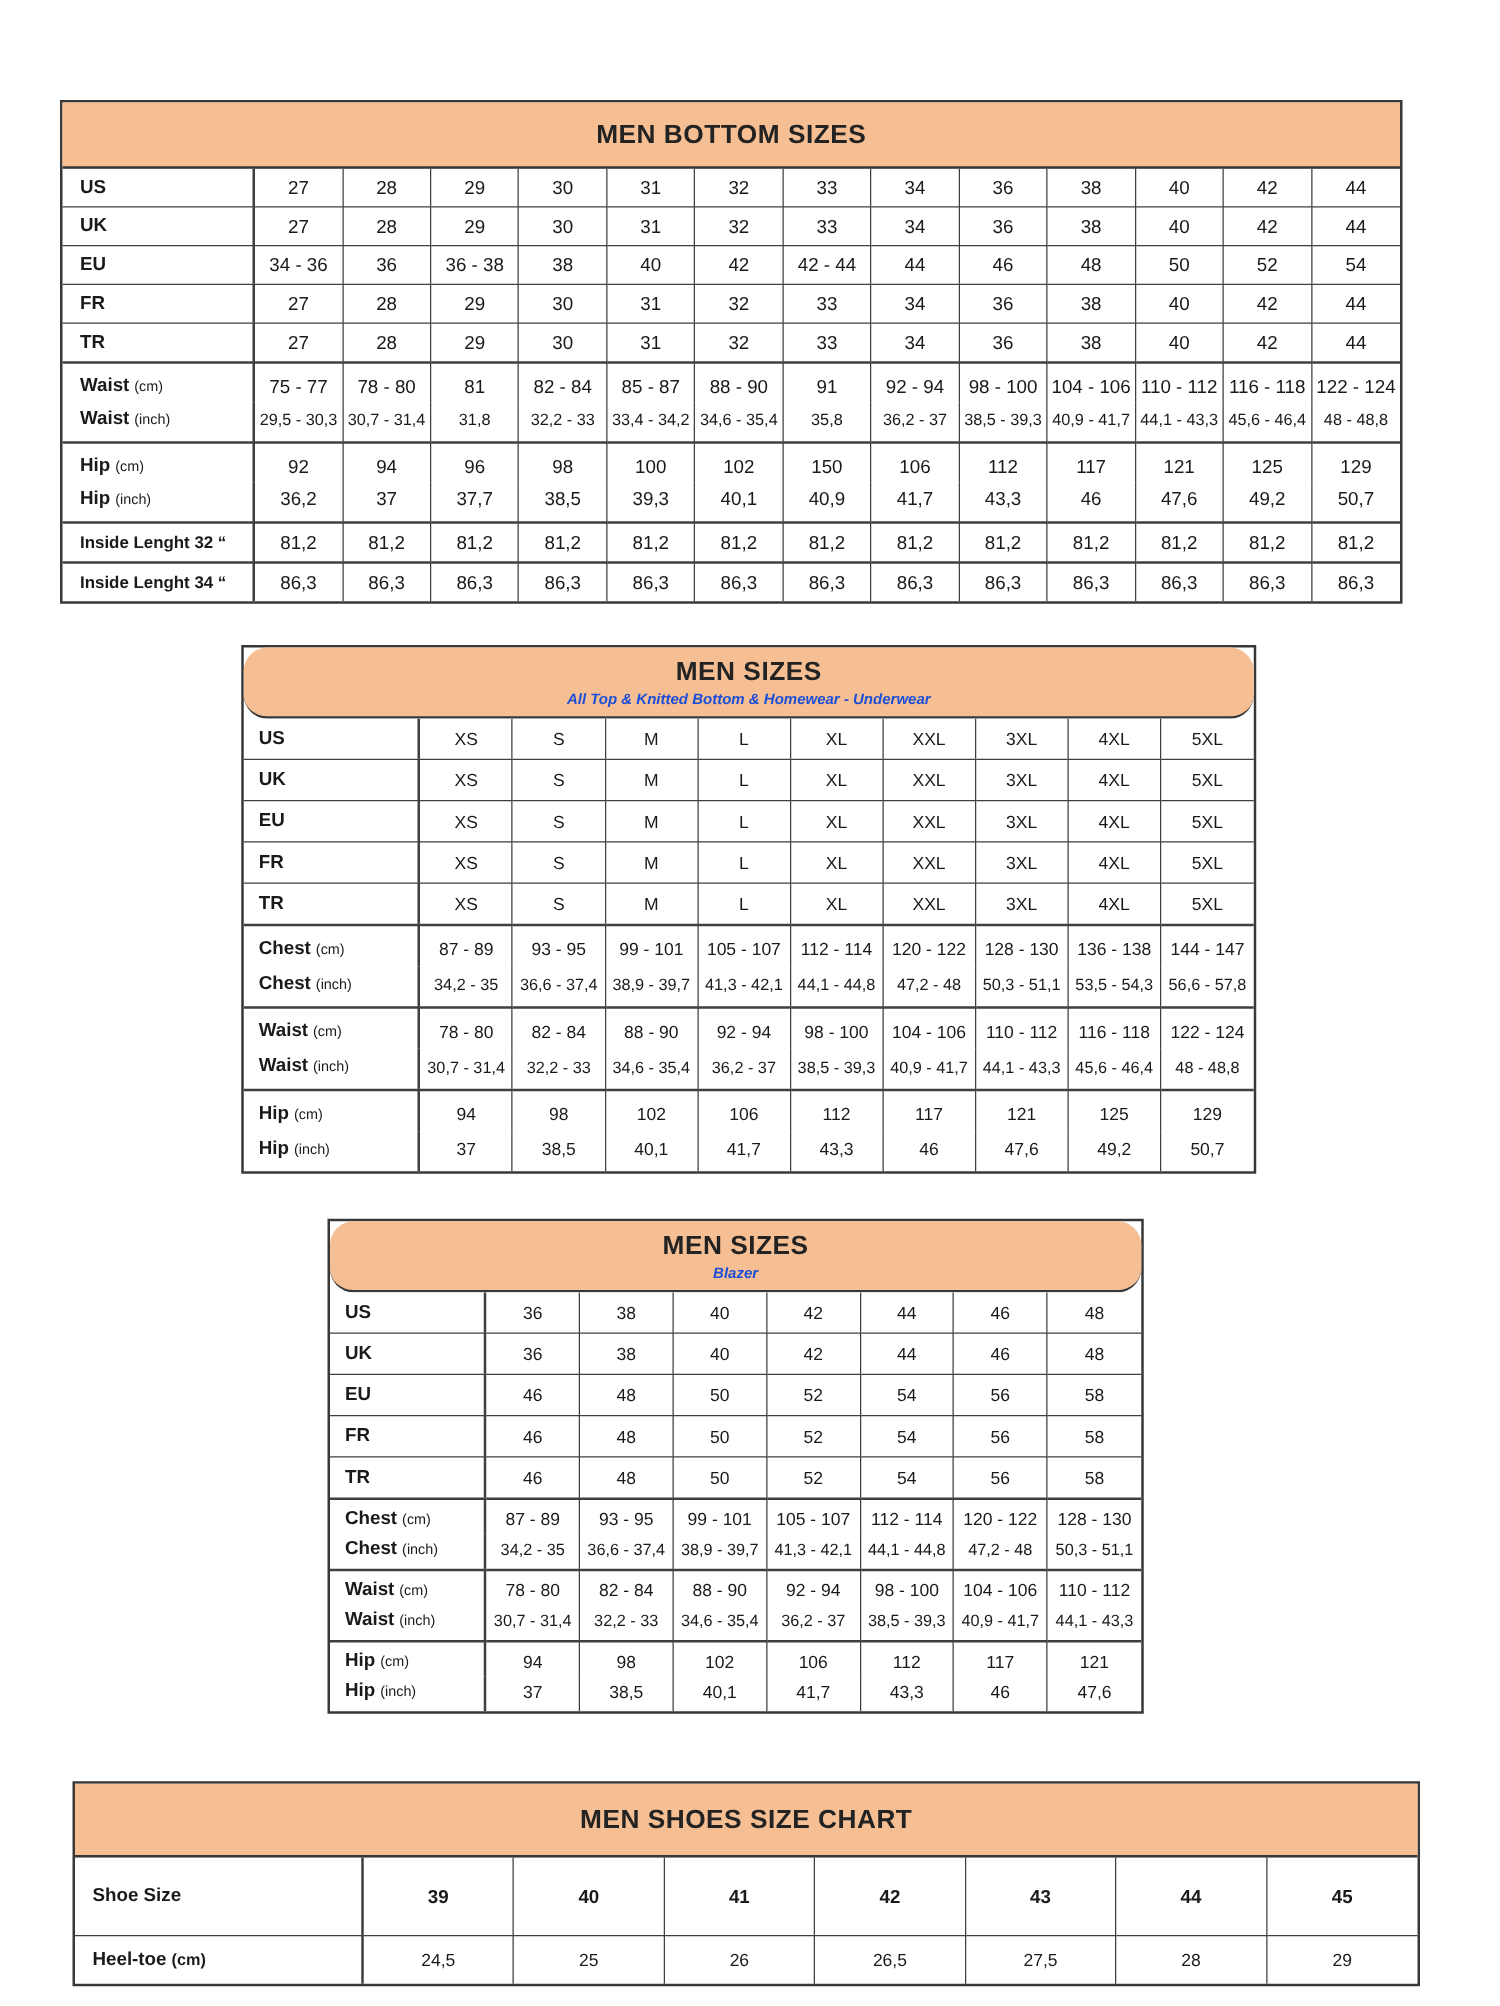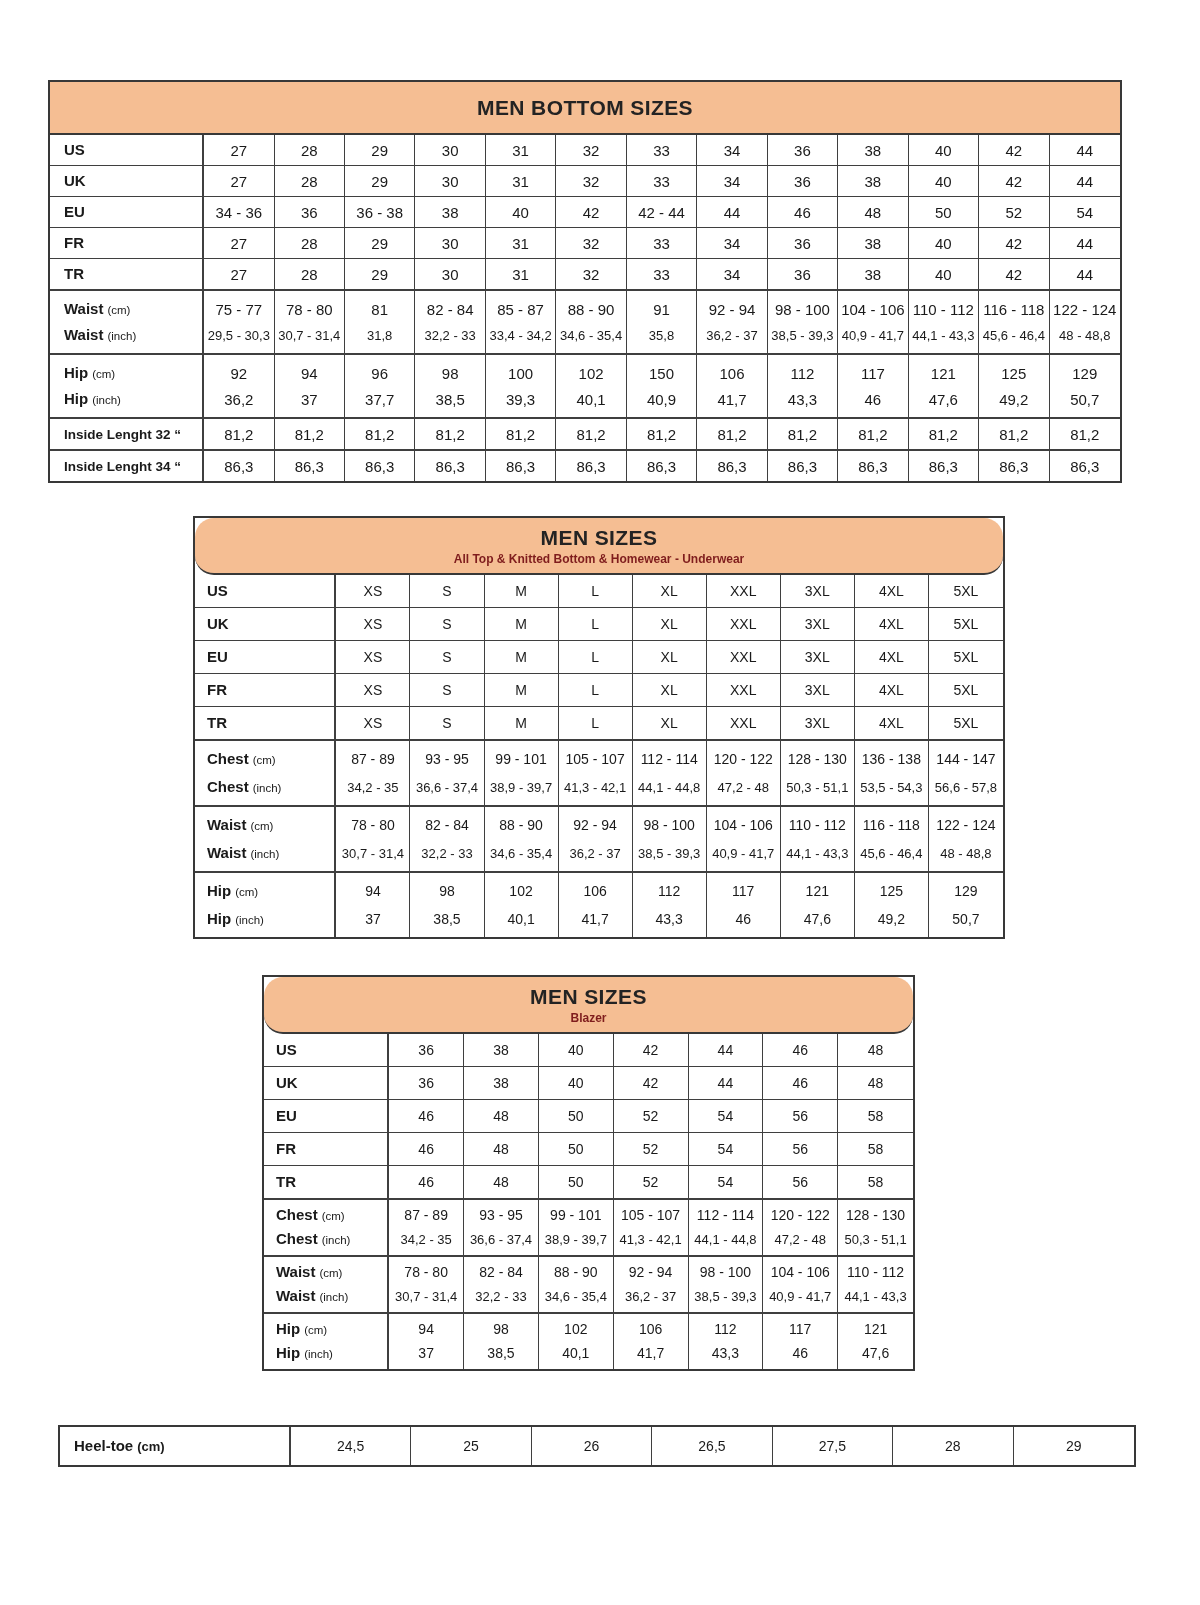--- a/index.html
+++ b/index.html
@@ -18,21 +18,21 @@
   .t4 { margin:54px 0 0 58px;  width:1078px; }
 
   .title-band {
     border-bottom:2px solid #383838;
     text-align:center;
     padding:14px 0 13px 0;
   }
   .t4 .title-band { padding:17px 0 16px 0; }
   .t2 .title-band, .t3 .title-band { padding:8px 0 7px 0;border-radius:19px; }
   .title { font-weight:bold; font-size:21px; letter-spacing:.4px; color:#232323; }
-  .subtitle { font-weight:bold; font-size:12px; margin-top:2px; color:#7f1d1d; }
+  .subtitle { font-weight:bold; font-size:12px; margin-top:2px; color:#1d4ed8;font-style:italic; }
   .subtitle:empty { display:none; }
 
   table { width:100%; border-collapse:separate; border-spacing:0; table-layout:fixed; }
   .t1 col.col-label { width:14.4%; }
   .t2 col.col-label { width:17.5%; }
   .t3 col.col-label { width:19.3%; }
   .t4 col.col-label { width:21.5%; }
 
   td {
     border-top:1px solid #3f3f3f;
@@ -559,32 +559,46 @@
           <td class="value">41,7</td>
           <td class="value">43,3</td>
           <td class="value">46</td>
           <td class="value">47,6</td>
         </tr>
       </tbody>
   </table>
 </section>
 
 <section class="size-table t4">
+  <div class="title-band" style="background: rgb(245, 190, 147);">
+    <div class="title">MEN SHOES SIZE CHART</div>
+
+  </div>
   <table>
     <colgroup>
         <col class="col-label">
         <col>
         <col>
         <col>
         <col>
         <col>
         <col>
         <col>
       </colgroup>
     <tbody>
+        <tr class="bold-values">
+          <td class="label"><span class="label-main">Shoe Size</span></td>
+          <td class="value">39</td>
+          <td class="value">40</td>
+          <td class="value">41</td>
+          <td class="value">42</td>
+          <td class="value">43</td>
+          <td class="value">44</td>
+          <td class="value">45</td>
+        </tr>
         <tr class="heel">
           <td class="label"><span class="label-main">Heel-toe</span><span class="label-unit">(cm)</span></td>
           <td class="value">24,5</td>
           <td class="value">25</td>
           <td class="value">26</td>
           <td class="value">26,5</td>
           <td class="value">27,5</td>
           <td class="value">28</td>
           <td class="value">29</td>
         </tr>

